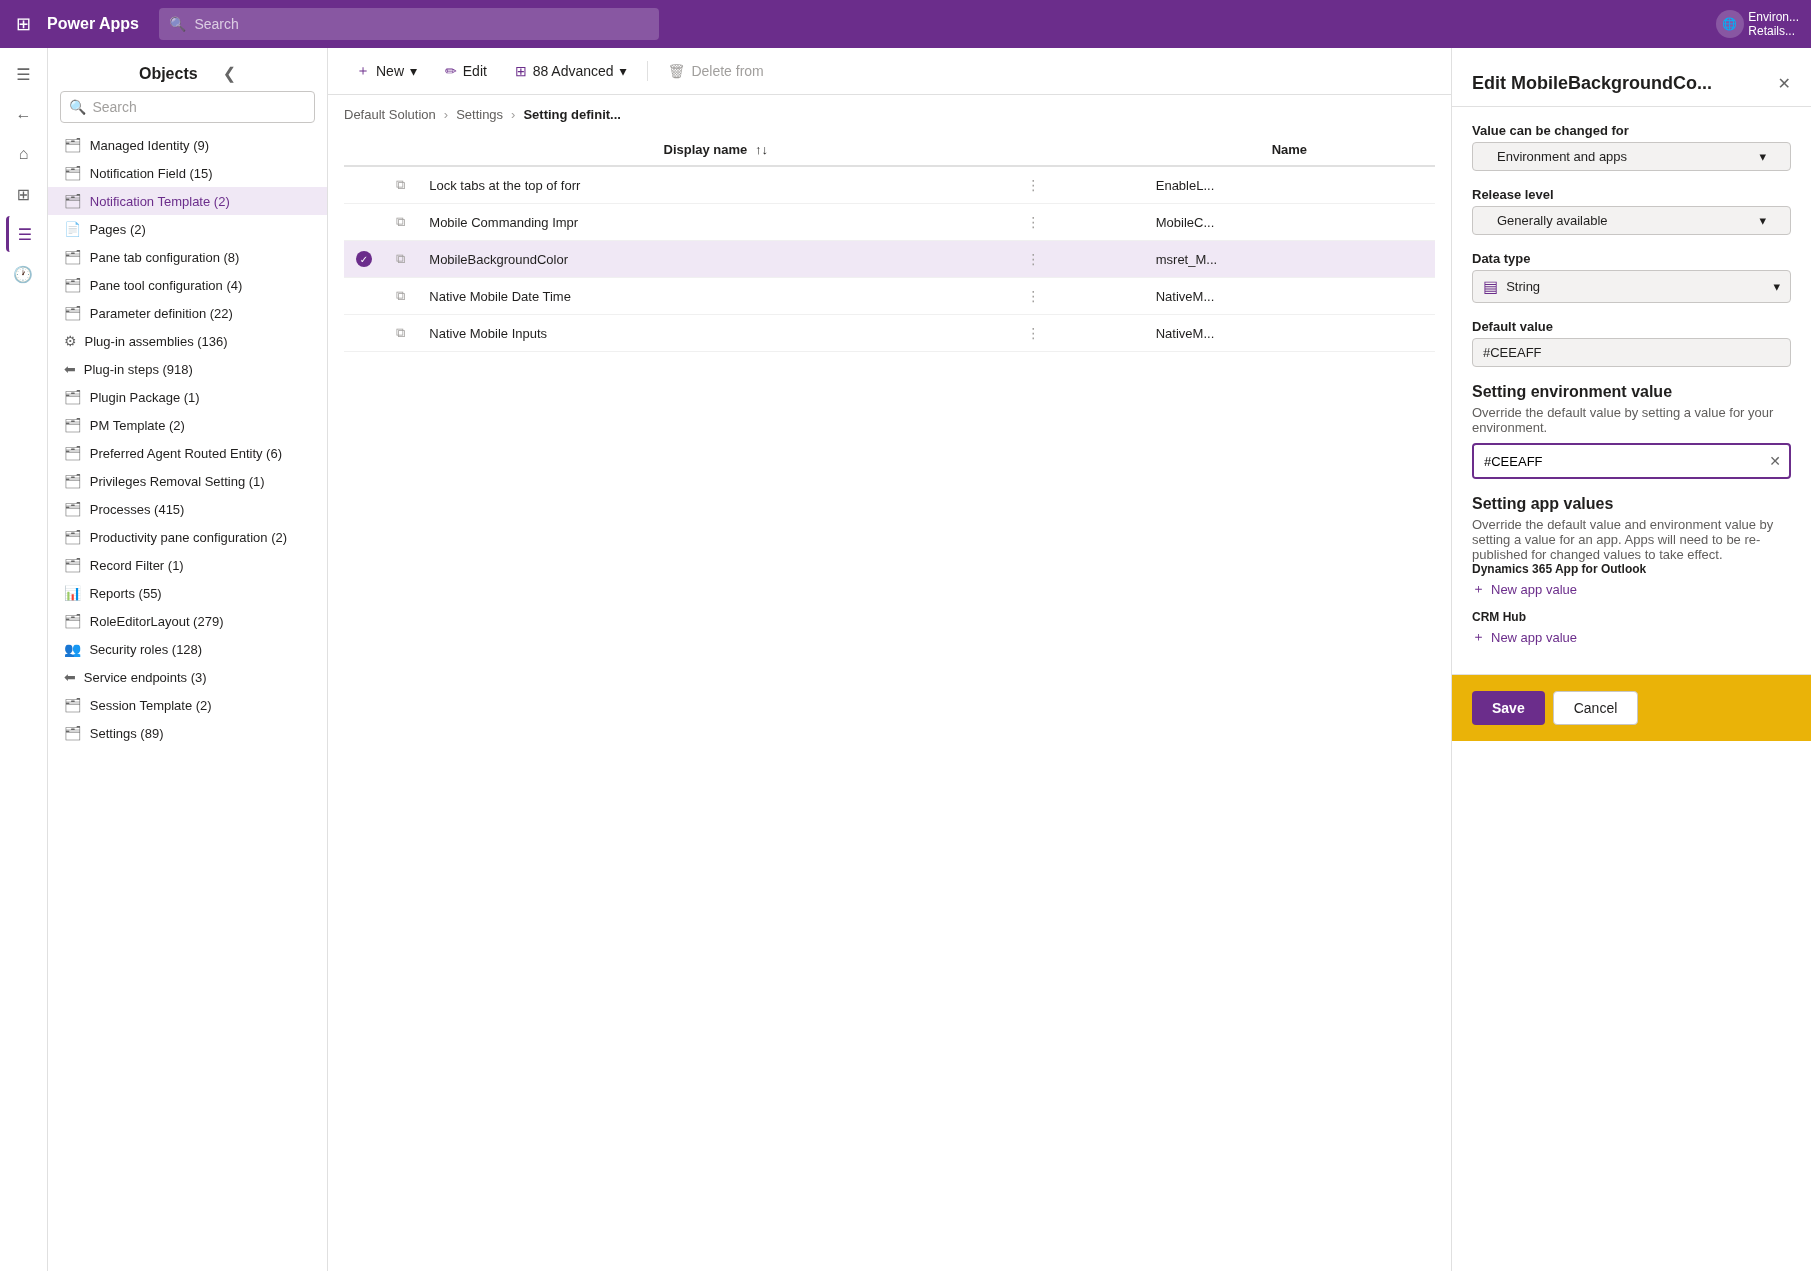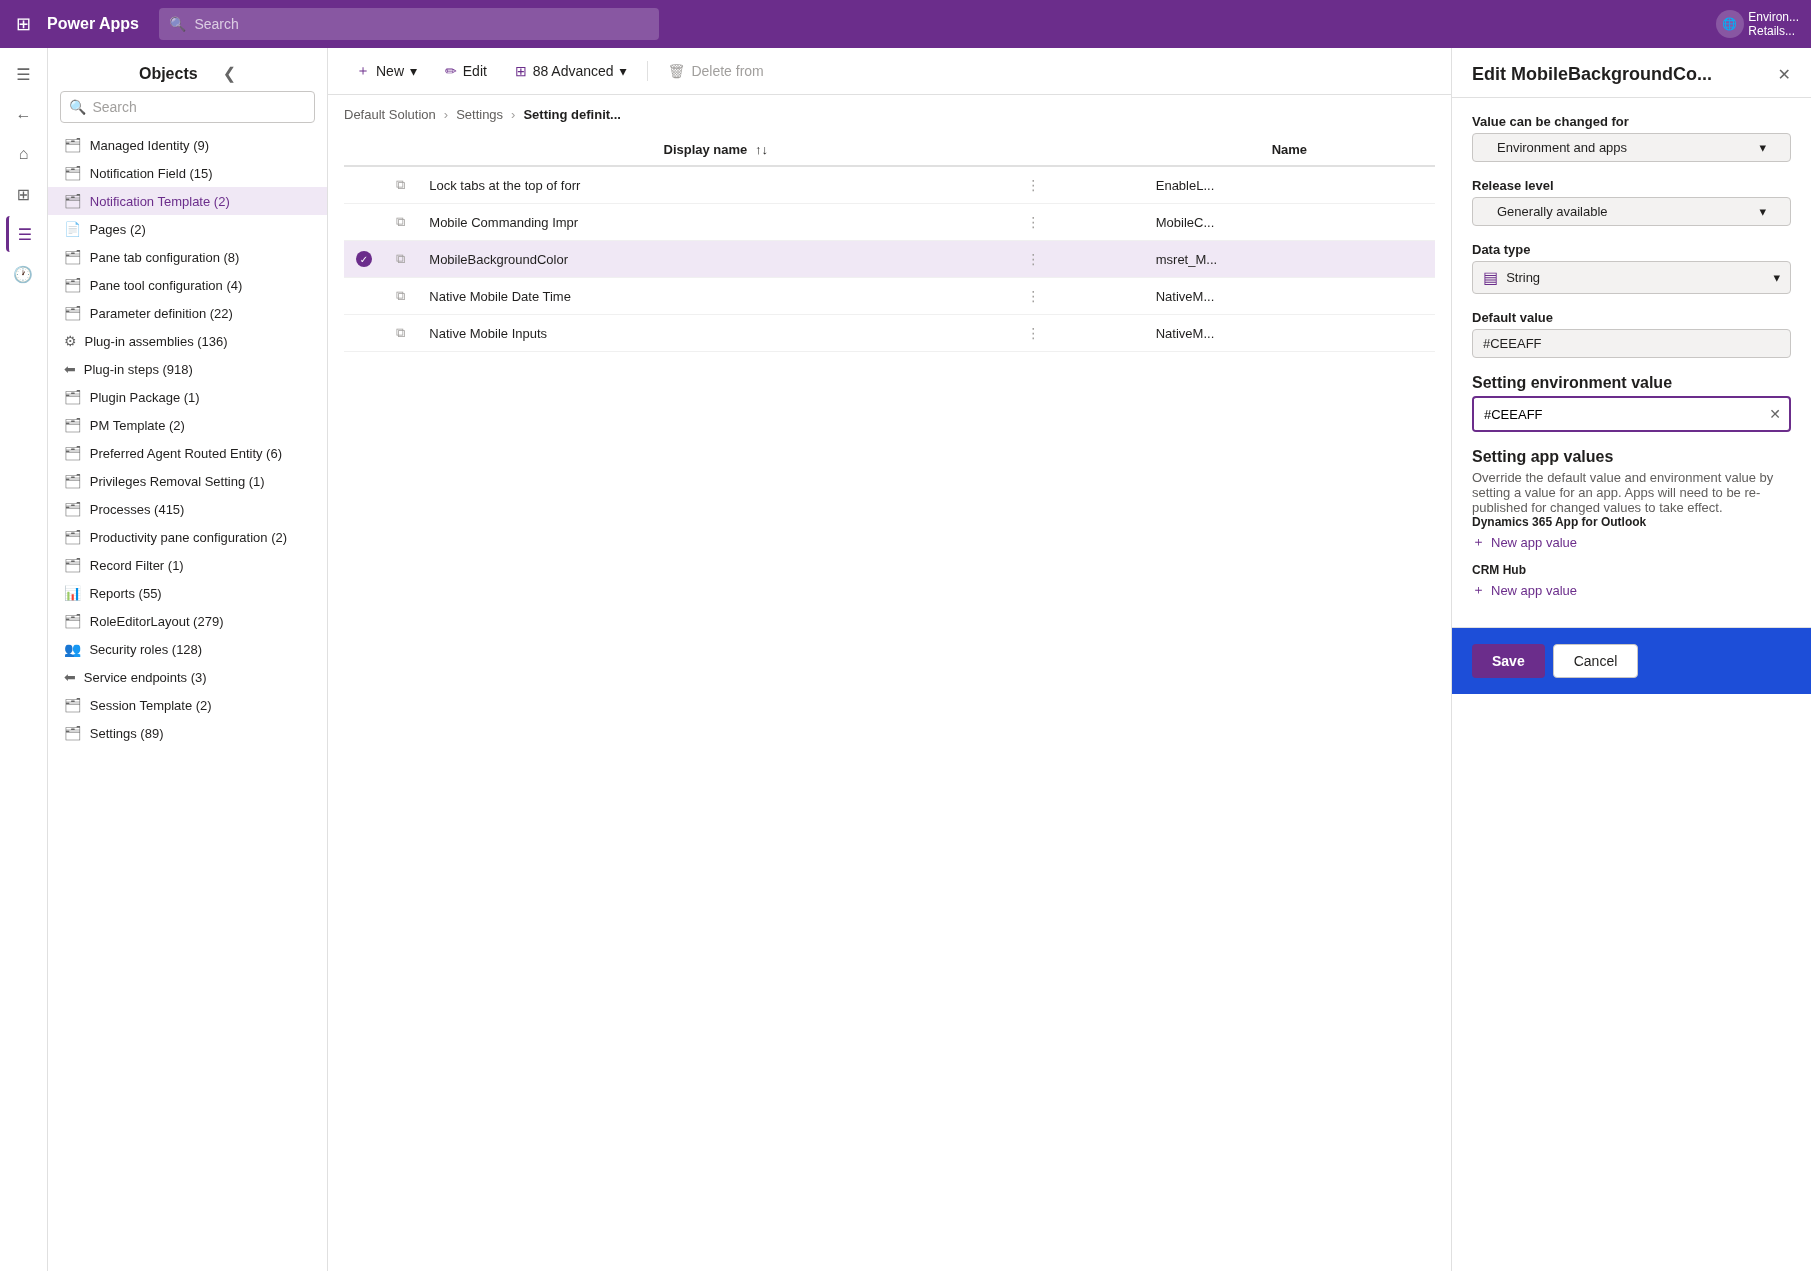--- a/index.html
+++ b/index.html
@@ -206,21 +206,21 @@
       border-left: 1px solid #e0e0e0;
       display: flex;
       flex-direction: column;
       overflow-y: auto;
       position: relative;
     }
     .panel-header {
       display: flex;
       align-items: center;
       justify-content: space-between;
-      padding: 16px 20px 12px;
+      padding: 25px 20px 12px;
       border-bottom: 1px solid #e0e0e0;
       position: sticky;
       top: 0;
       background: #fff;
       z-index: 10;
     }
     .panel-title { font-size: 18px; font-weight: 600; color: #201f1e; }
     .panel-close { cursor: pointer; color: #666; font-size: 16px; }
     .panel-body { padding: 16px 20px; display: flex; flex-direction: column; gap: 16px; }
     .field-label { font-size: 13px; font-weight: 600; color: #201f1e; margin-bottom: 4px; }
@@ -281,21 +281,21 @@
       color: #6b2d8b;
       font-size: 13px;
     }
     .panel-footer {
       padding: 16px 20px;
       display: flex;
       gap: 8px;
       border-top: 1px solid #e0e0e0;
       position: sticky;
       bottom: 0;
-      background: #1d4ed8;
+      background: #eab308;
     }
     .btn-save {
       background: #6b2d8b;
       color: white;
       border: none;
       padding: 8px 20px;
       border-radius: 4px;
       cursor: pointer;
       font-size: 14px;
       font-weight: 600;
@@ -602,20 +602,21 @@
         </div>
       </div>
 
       <div>
         <div class="field-label">Default value</div>
         <input class="field-input" type="text" readonly="" id="default-value-input" value="#CEEAFF" style="">
       </div>
 
       <div class="env-value-section">
         <div class="env-value-title">Setting environment value</div>
+        <div class="env-value-desc">Override the default value by setting a value for your environment.</div>
         <div class="env-value-input-wrap">
           <input class="env-value-input" type="text" id="env-value-input" value="#CEEAFF" style="">
           <span class="env-value-clear">✕</span>
         </div>
       </div>
 
       <div class="app-values-section">
         <div class="app-values-title">Setting app values</div>
         <div class="app-values-desc">Override the default value and environment value by setting a value for an app. Apps will need to be re-published for changed values to take effect.</div>
         <div id="app-items-list">

